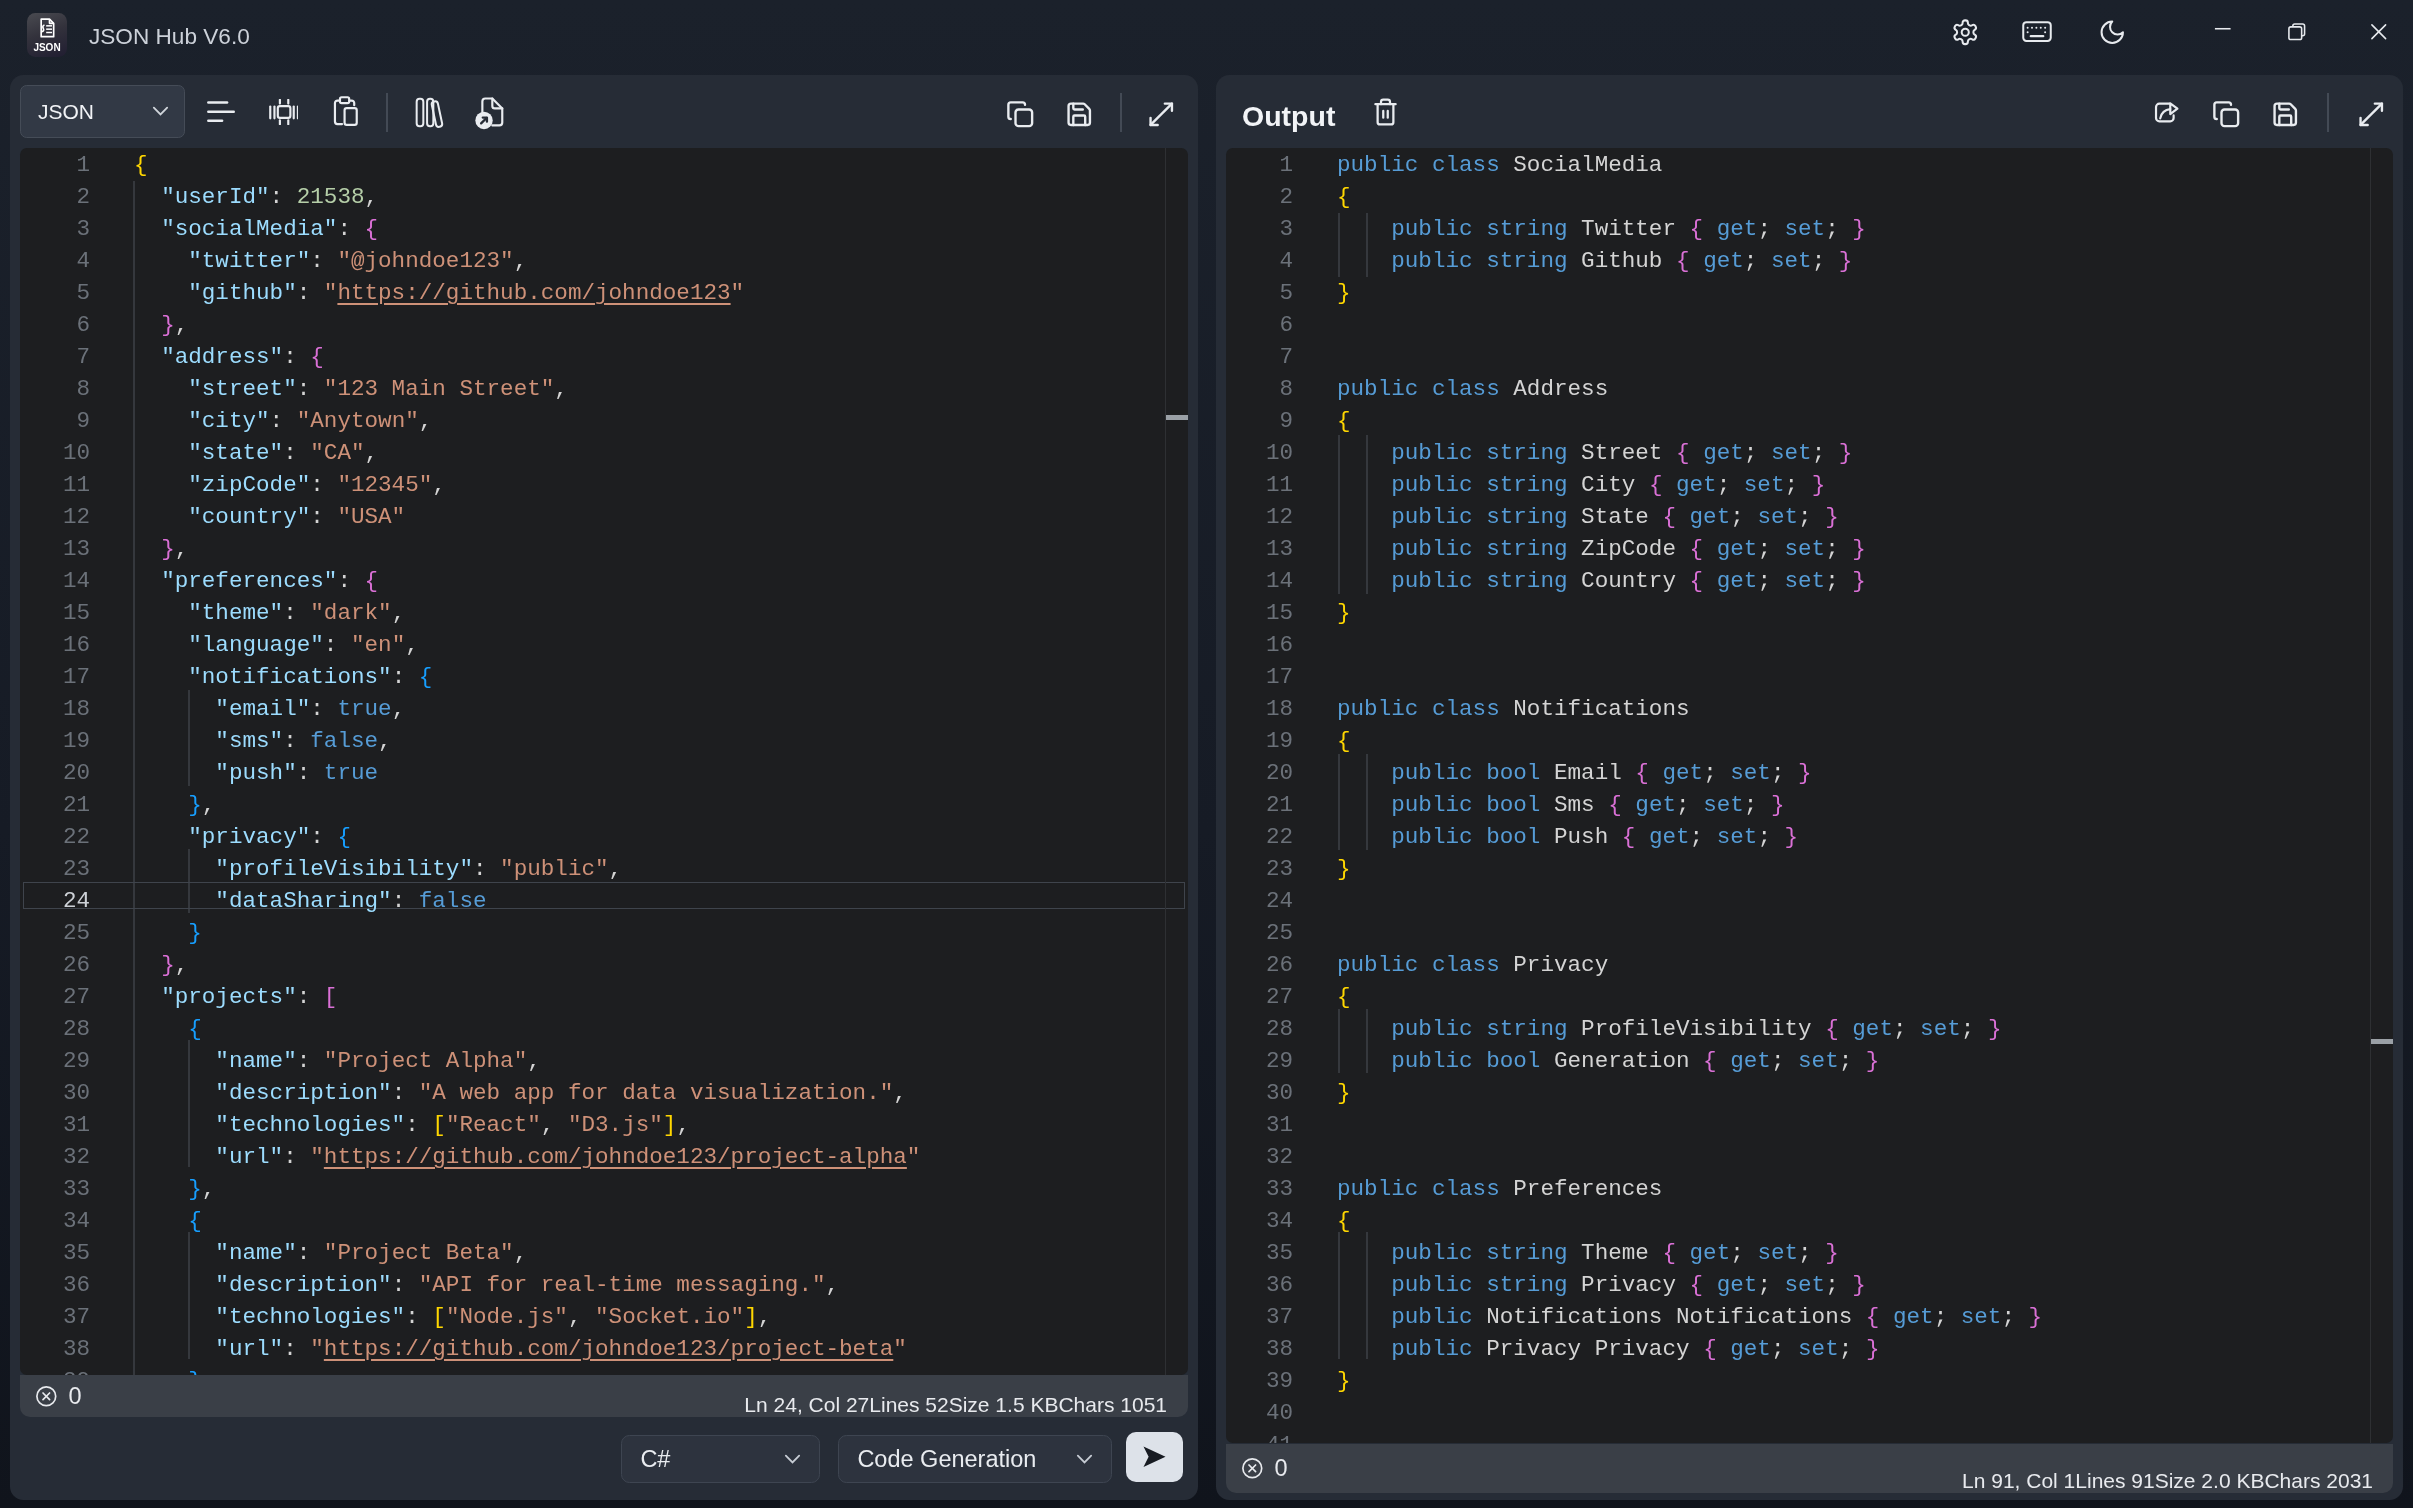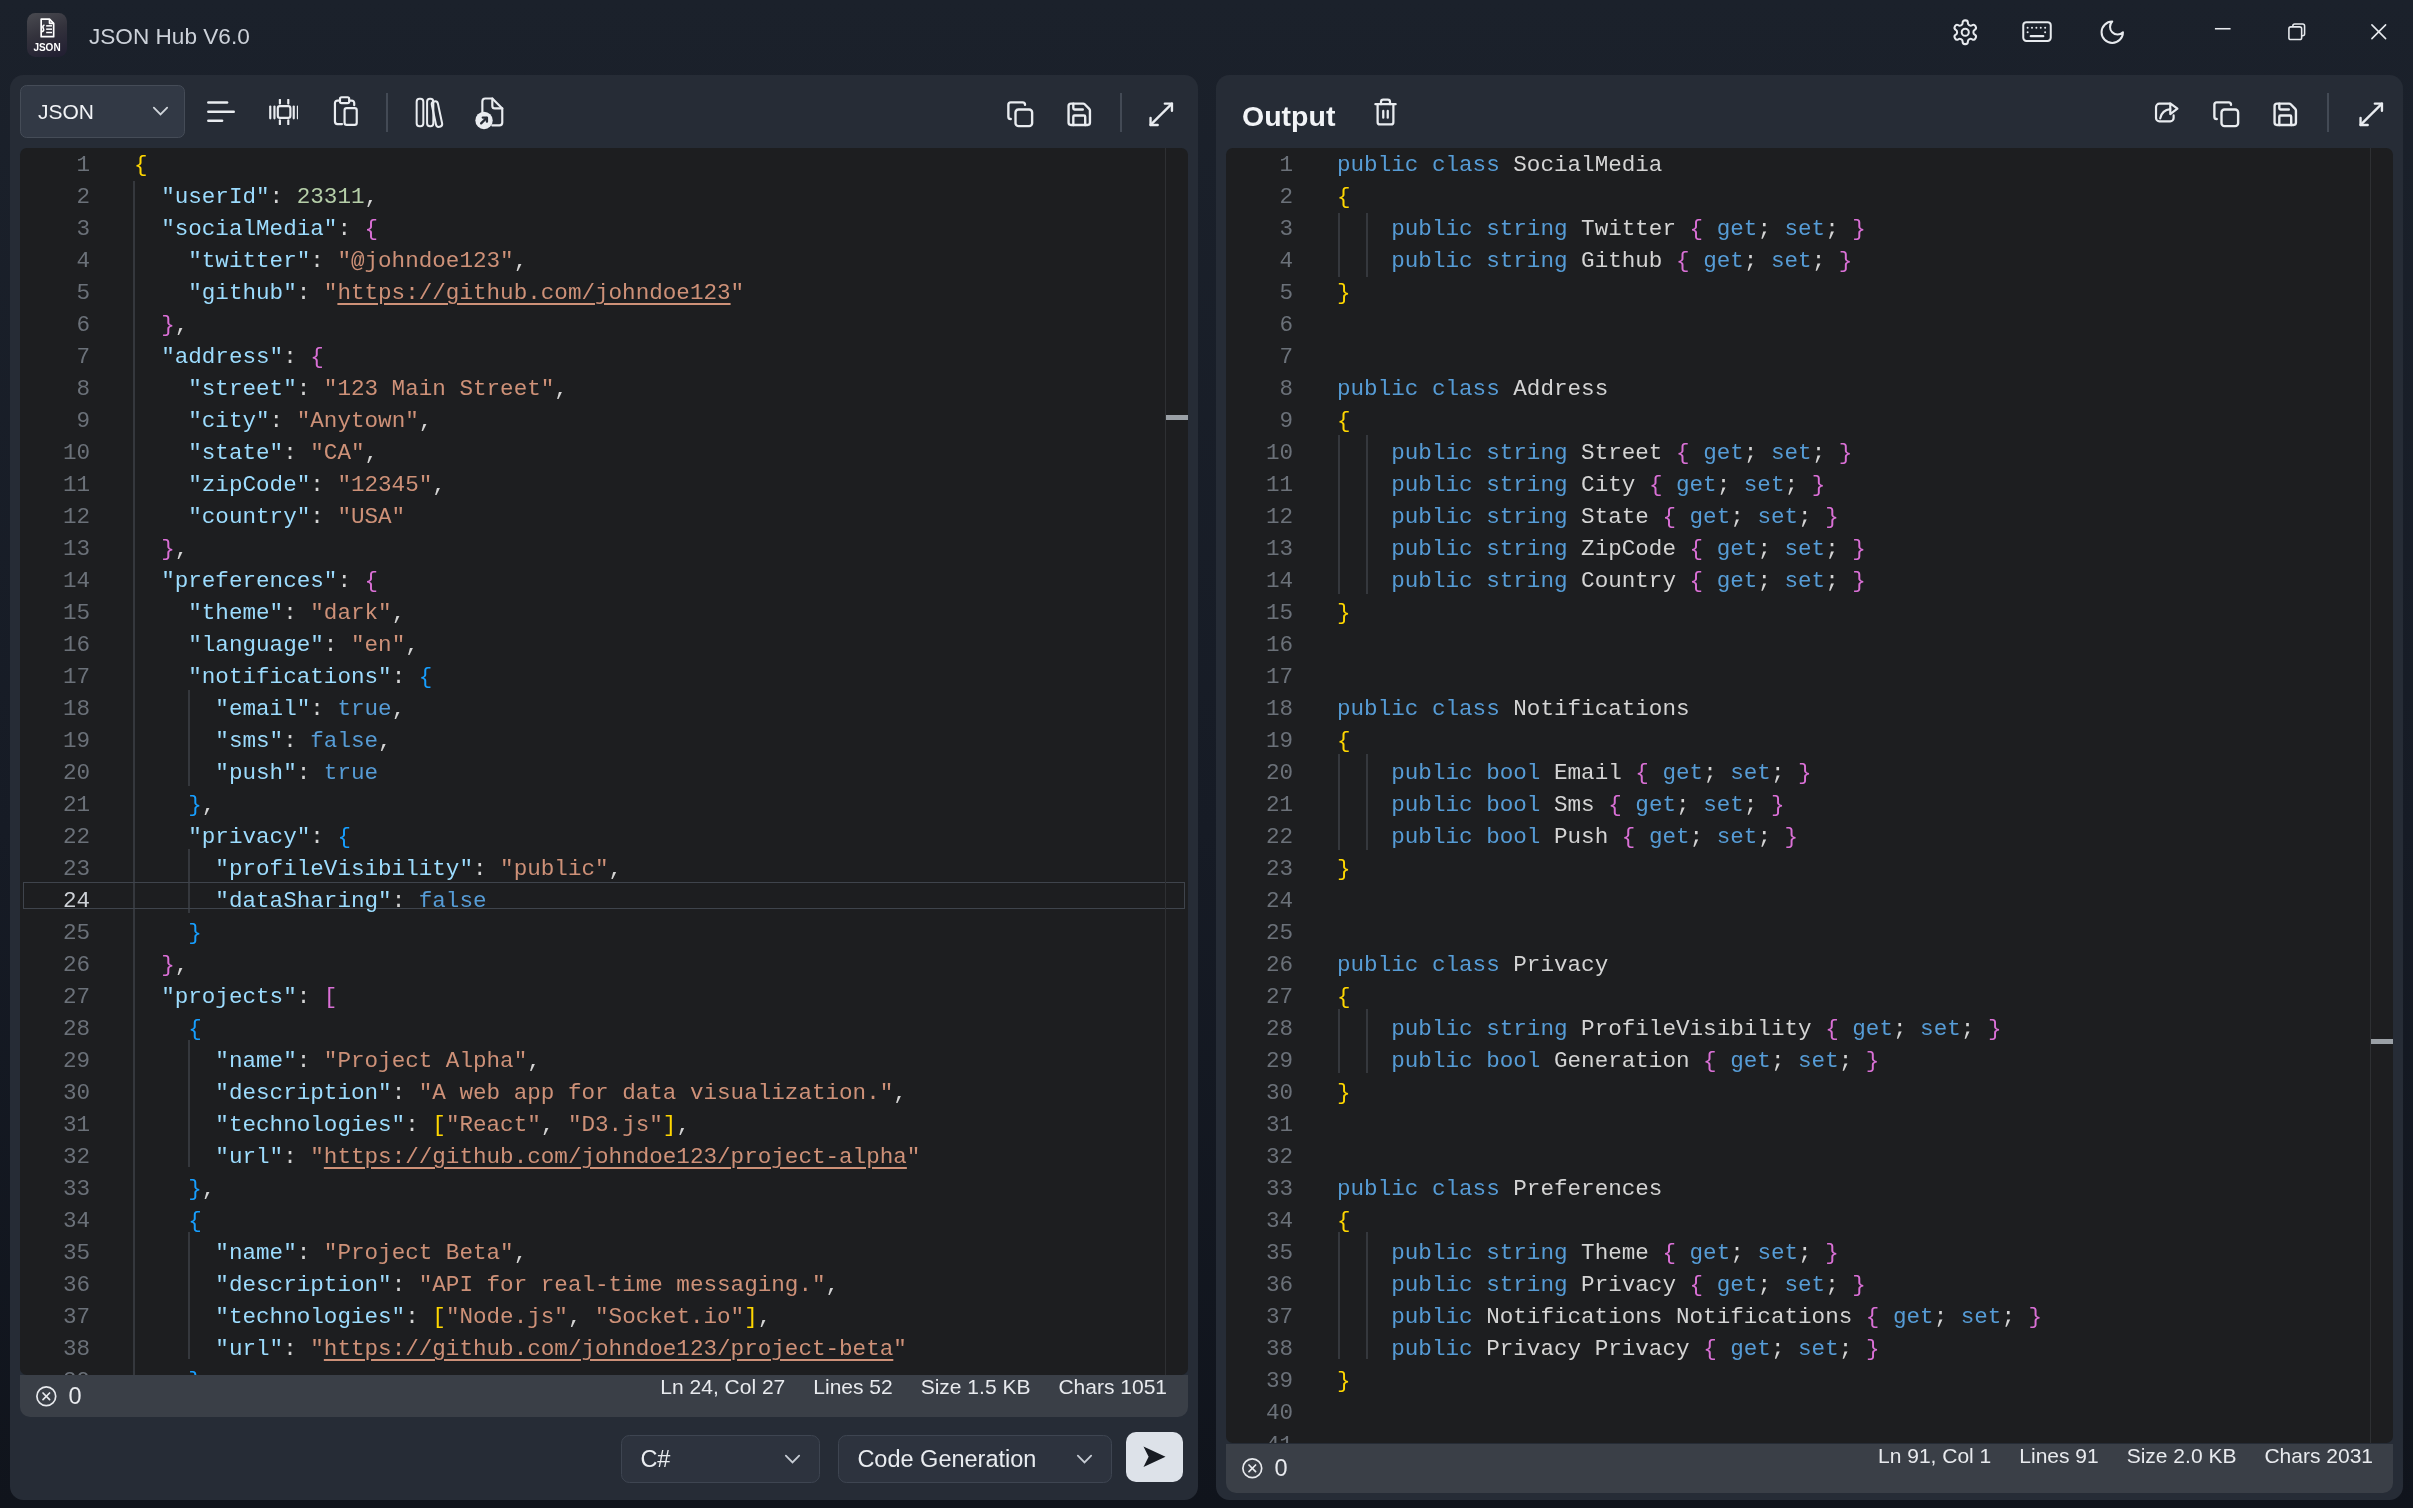--- a/index.html
+++ b/index.html
@@ -8,21 +8,21 @@
 .editor { position:absolute; background:#1d1e20; border-radius:6.7px; overflow:hidden; }
 pre { font-family:"Liberation Mono",monospace; position:absolute; }
 pre i { font-style:normal; }
 .k{color:#9CDCFE}.s{color:#CE9178}.n{color:#B5CEA8}.b{color:#569CD6}.p{color:#D4D4D4}
 .g{color:#FFD700}.o{color:#DA70D6}.u{color:#179FFF}
 .ul{text-decoration:underline;text-underline-offset:4.2px;text-decoration-thickness:1.7px;margin-top:8px;}
 .nums { color:#6b7179; text-align:right; }
 .nums .cur { color:#cdd1d6; }
 .guide { position:absolute; width:1.7px; background:#35383d; }
 .statusbar { position:absolute; background:#3a3f47; color:#e8eaee; font-size:23.5px; }
-.stats { position:absolute; top:0; bottom:0; display:flex; align-items:flex-start; gap:28px; font-size:21px; }
+.stats { position:absolute; top:0; bottom:0; display:flex; align-items:flex-end; font-size:21px; }
 .errbadge { position:absolute; display:flex; align-items:center; gap:11px; color:#e8eaee; }
 .ddl { position:absolute; background:#2d333e; border:1.7px solid #3e4551; border-radius:8.4px;
   color:#e9ecf0; font-size:23.5px; display:flex; align-items:center; justify-content:space-between; padding:0 18.4px; }
 .icon { position:absolute; }
 </style></head><body>
 
 <div style="position:absolute;left:27px;top:13.4px;width:40px;height:44px;border-radius:8.4px;
  background:linear-gradient(160deg,#4a4b51 0%,#33323c 45%,#201d31 100%);">
  <svg width="40" height="44" viewBox="0 0 48 52" style="position:absolute;left:0;top:0;">
   <path d="M17 7 h10 l5 5 v16 h-15 z" fill="none" stroke="#fff" stroke-width="2" stroke-linejoin="round"></path>
@@ -199,21 +199,21 @@
 31
 32
 33
 34
 35
 36
 37
 38
 39</pre>
  <pre class="code" style="left:114px;top:0.8px;font-size:22.6px;line-height:32px;"><i class="g">{</i>
-  <i class="k">"userId"</i><i class="p">: </i><i class="n">23311</i><i class="p">,</i>
+  <i class="k">"userId"</i><i class="p">: </i><i class="n">21538</i><i class="p">,</i>
   <i class="k">"socialMedia"</i><i class="p">: </i><i class="o">{</i>
     <i class="k">"twitter"</i><i class="p">: </i><i class="s">"@johndoe123"</i><i class="p">,</i>
     <i class="k">"github"</i><i class="p">: </i><i class="s">"</i><i class="s ul">https://github.com/johndoe123</i><i class="s">"</i>
   <i class="o">}</i><i class="p">,</i>
   <i class="k">"address"</i><i class="p">: </i><i class="o">{</i>
     <i class="k">"street"</i><i class="p">: </i><i class="s">"123 Main Street"</i><i class="p">,</i>
     <i class="k">"city"</i><i class="p">: </i><i class="s">"Anytown"</i><i class="p">,</i>
     <i class="k">"state"</i><i class="p">: </i><i class="s">"CA"</i><i class="p">,</i>
     <i class="k">"zipCode"</i><i class="p">: </i><i class="s">"12345"</i><i class="p">,</i>
     <i class="k">"country"</i><i class="p">: </i><i class="s">"USA"</i>

